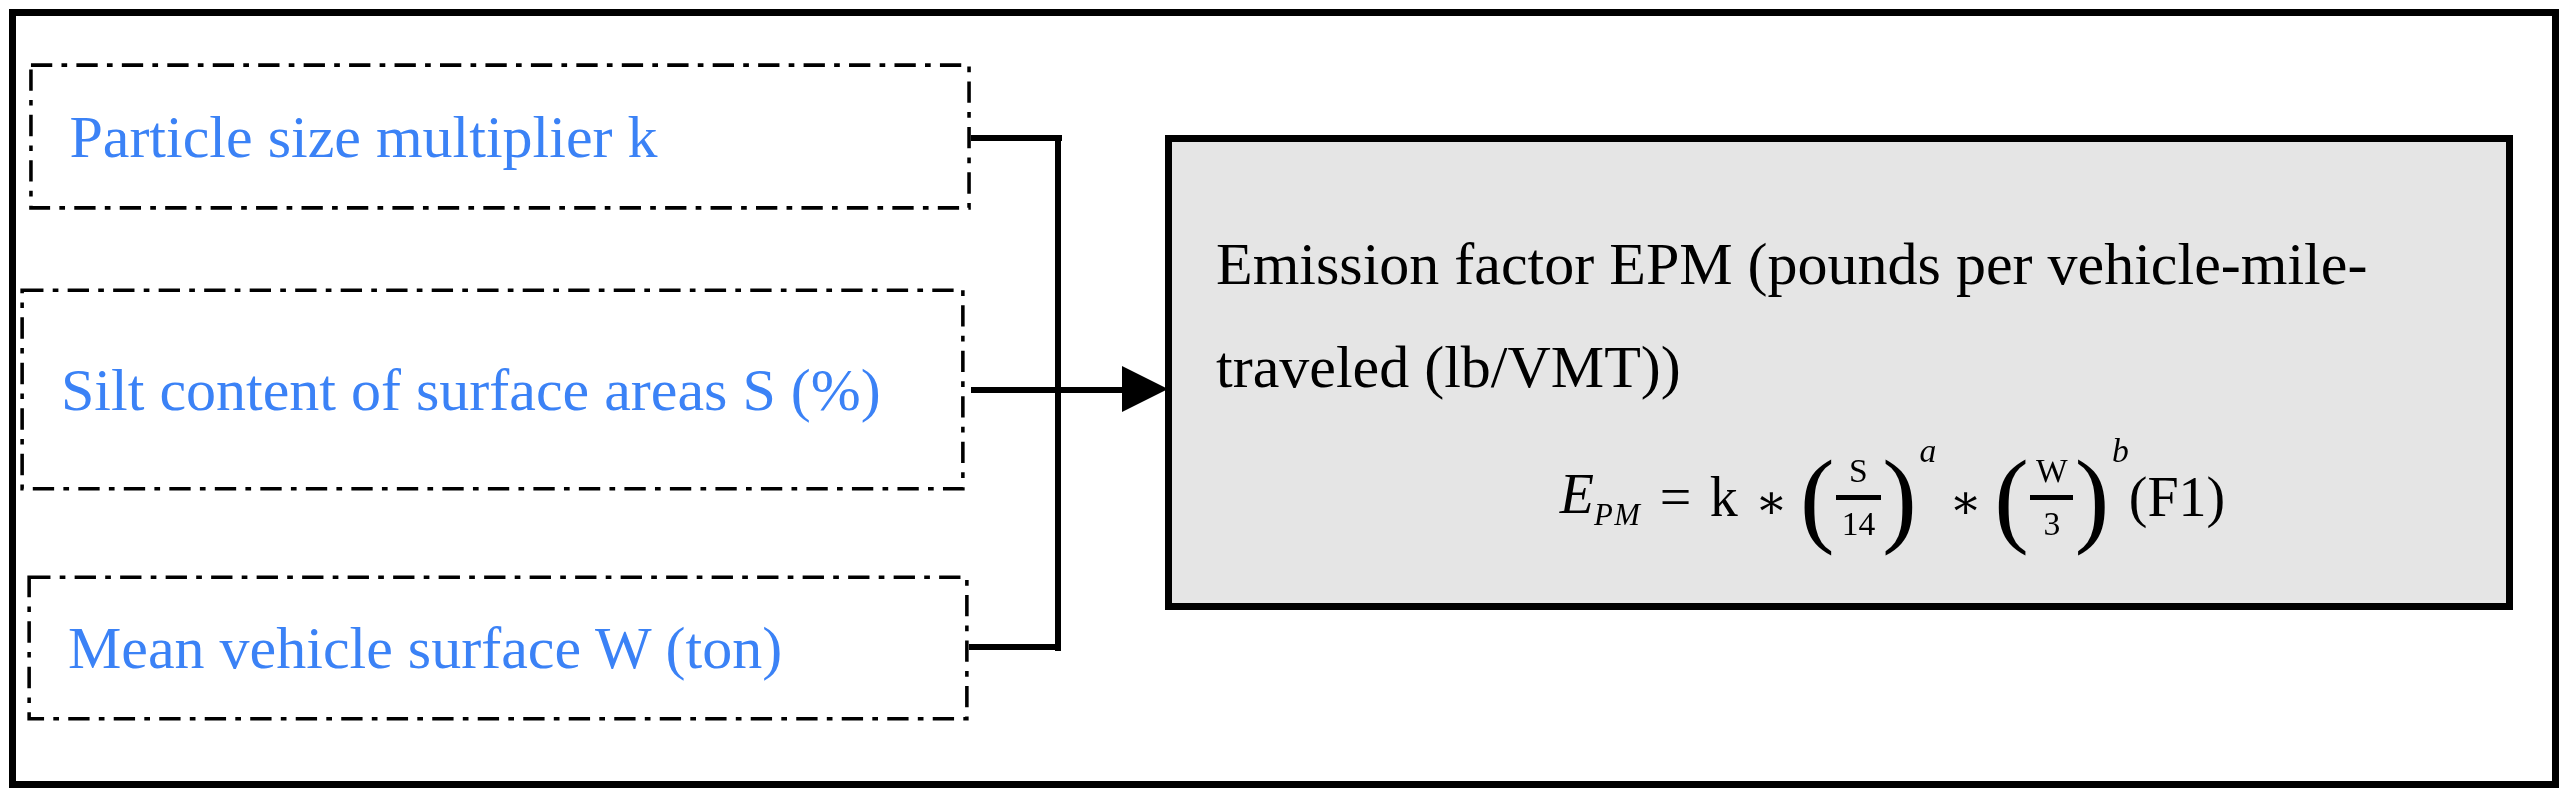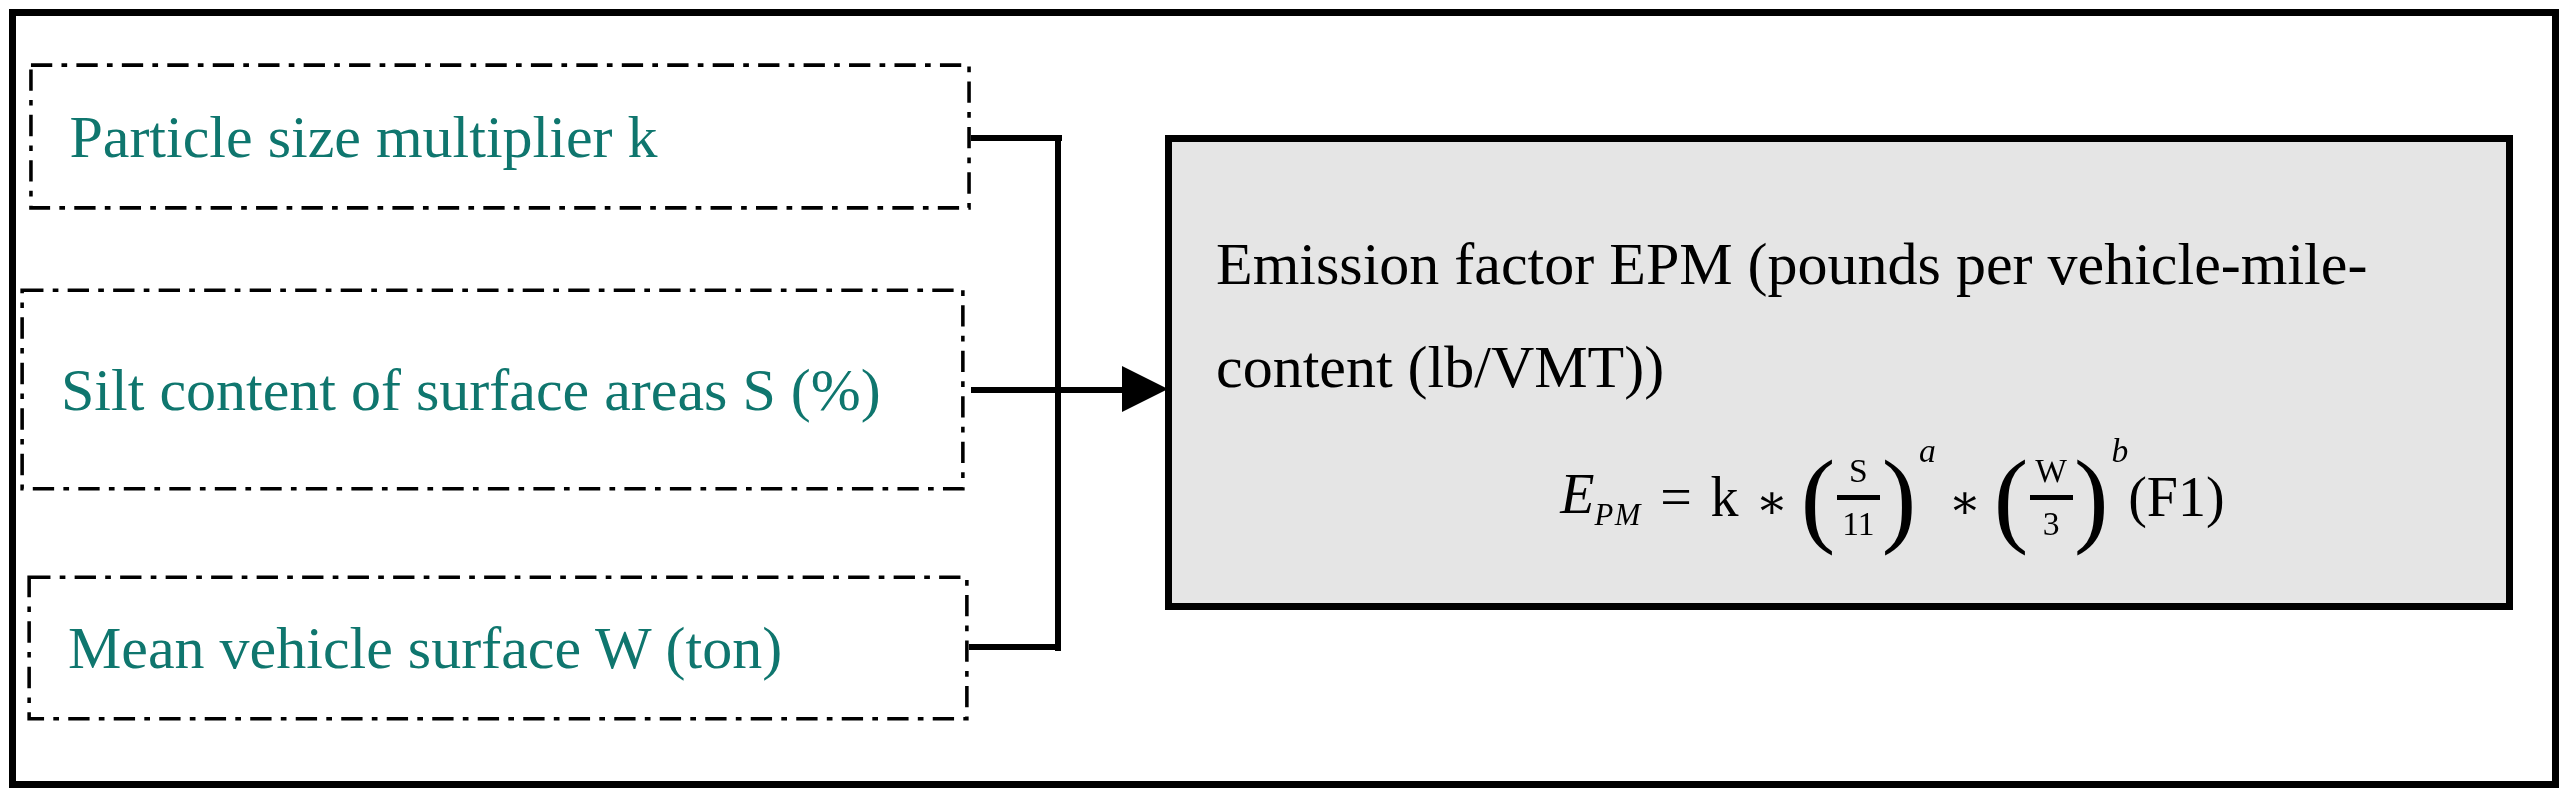--- a/index.html
+++ b/index.html
@@ -42,21 +42,21 @@
   .box2 { left: 20px;  top: 288px; width: 945px; height: 203px; }
   .box3 { left: 27px;  top: 575px; width: 942px; height: 146px; }
   .boxlabel {
     position: absolute;
     left: 41px;
     top: 50%;
     transform: translateY(-50%);
     font-size: 60px;
     line-height: 1.1;
     white-space: nowrap;
-    color: #0f766e;
+    color: #3b82f6;
   }
   
   .connector {
     position: absolute;
     background: #000000;
   }
   .stub1 { left: 971px; top: 135px; width: 91px; height: 6.4px; }
   .vline { left: 1055px; top: 135px; width: 6.4px;  height: 516px; }
   .stub3 { left: 969px; top: 644px; width: 92px; height: 6.4px; }
   .shaft { left: 971px; top: 387px; width: 154px; height: 6.4px; }
@@ -168,31 +168,31 @@
 
   <div class="connector stub1"></div>
   <div class="connector vline"></div>
   <div class="connector stub3"></div>
   <div class="connector shaft"></div>
   <div class="arrowhead"></div>
 
   <div class="graybox">
     <div class="gtext">
       <div>Emission factor EPM (pounds per vehicle-mile-</div>
-      <div>content (lb/VMT))</div>
+      <div>traveled (lb/VMT))</div>
     </div>
     <div class="formula">
       <span class="lhs"><span>E</span><sub>PM</sub></span>
       <span class="op eq">=</span>
       <span class="coeff">k</span>
       <span class="star">∗</span>
       <span class="paren">(</span>
       <span class="frac">
         <span class="num">S</span>
-        <span class="den">11</span>
+        <span class="den">14</span>
       </span>
       <span class="paren">)</span>
       <span class="exp">a</span>
       <span class="star">∗</span>
       <span class="paren">(</span>
       <span class="frac">
         <span class="num">W</span>
         <span class="den">3</span>
       </span>
       <span class="paren">)</span>

